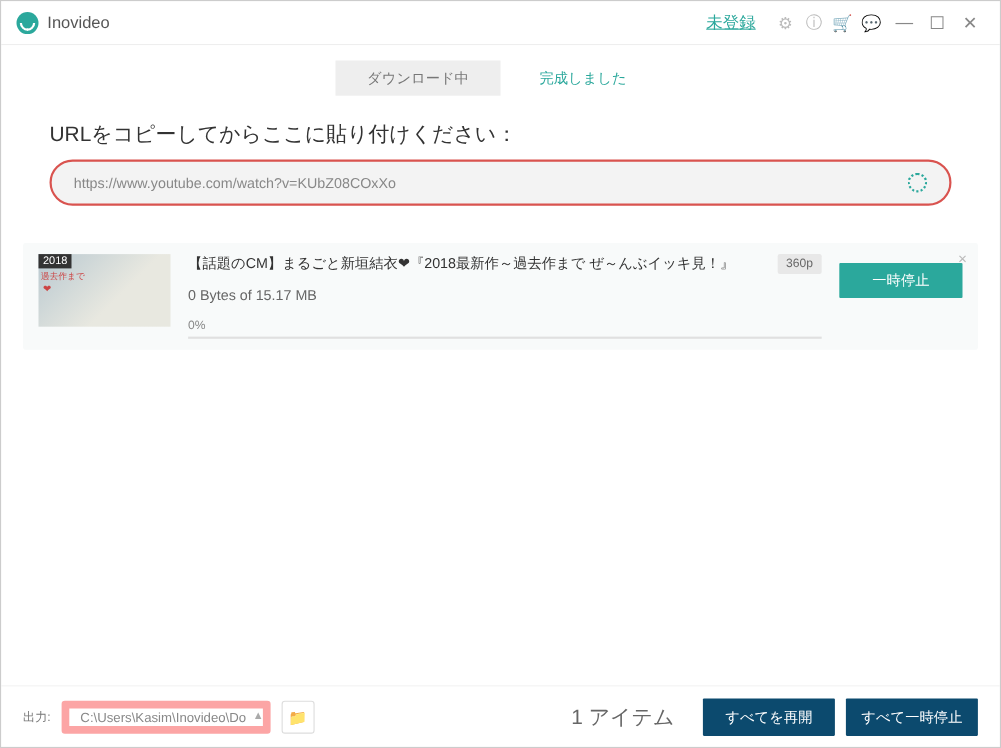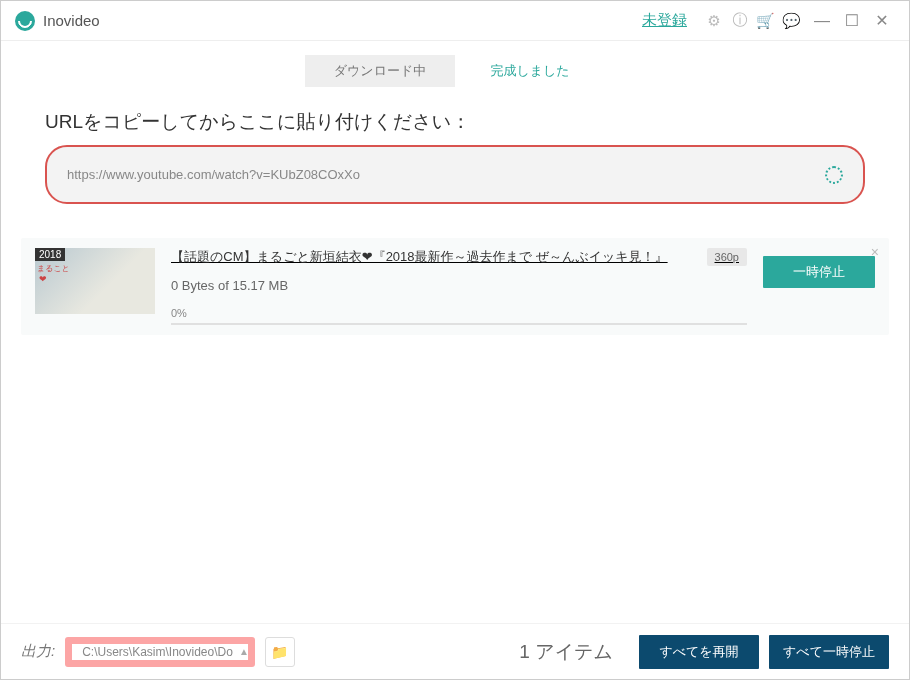--- a/index.html
+++ b/index.html
@@ -19,46 +19,46 @@
 
 .tabs { display: flex; justify-content: center; padding: 14px 4px; }
 .tab { width: 150px; height: 32px; display: flex; align-items: center; justify-content: center; font-size: 13px; cursor: pointer; }
 .tab-active { background: #eeeeee; color: #777; }
 .tab-done { color: #2ba89c; }
 
 
 .url-section { padding: 8px 44px 16px; }
 .url-label { font-size: 19px; color: #333; margin-bottom: 10px; }
 .url-row { display: flex; gap: 14px; align-items: center; }
-.url-box { flex: 1; height: 59px; border: 2px solid #d9534f; border-radius: 22px; background: #f3f3f3; display: flex; align-items: center; padding: 0 20px; position: relative; }
+.url-box { flex: 1; height: 42px; border: 2px solid #d9534f; border-radius: 22px; background: #f3f3f3; display: flex; align-items: center; padding: 0 20px; position: relative; }
 .url-input { flex: 1; border: none; background: transparent; font-size: 13px; color: #888; outline: none; }
 .spinner { width: 18px; height: 18px; border: 2px dotted #2ba89c; border-radius: 50%; }
 .cancel-btn { background: #2ba89c; color: #fff; border: none; width: 120px; height: 38px; font-size: 14px; border-radius: 1px; cursor: pointer; }
 
 
 .item { margin: 18px 20px 0; background: #f8fafa; border-radius: 2px; display: flex; padding: 10px 14px; gap: 16px; position: relative; }
 .thumb { width: 120px; height: 66px; background: linear-gradient(135deg, #b8c8d0 0%, #e8e8e0 60%); position: relative; display: flex; flex-direction: column; }
 .thumb-year { background: #333; color: #fff; font-size: 10px; padding: 1px 4px; align-self: flex-start; }
 .thumb-sub { font-size: 8px; color: #c44; margin-top: 2px; margin-left: 2px; }
 .thumb-heart { font-size: 9px; color: #c44; margin-left: 4px; }
 .item-main { flex: 1; }
-.item-title-row { display: flex; align-items: flex-end; gap: 20px; text-decoration: underline; }
+.item-title-row { display: flex; align-items: flex-end; gap: 20px; }
 .item-title { font-size: 13px; color: #333; flex: 1; }
 .quality { background: #e8e8e8; color: #666; font-size: 11px; padding: 3px 8px; border-radius: 2px; }
 .progress-row { display: flex; align-items: flex-start; gap: 14px; margin-top: 12px; flex-direction: column; }
 .progress-text { font-size: 13px; color: #666; flex: 1; }
 .percent { font-size: 11px; color: #888; }
 .progress-bar { height: 2px; background: #e0e0e0; margin-top: 4px; }
 .item-right { display: flex; align-items: flex-start; padding-top: 8px; }
 .pause-btn { background: #2ba89c; color: #fff; border: none; width: 112px; height: 32px; font-size: 13px; border-radius: 1px; cursor: pointer; }
 .close-item { position: absolute; top: 6px; right: 10px; color: #bbb; font-size: 14px; cursor: pointer; }
 
 
 .footer { position: absolute; bottom: 0; left: 0; right: 0; height: 56px; display: flex; align-items: center; padding: 0 20px; gap: 10px; border-top: 1px solid #f2f2f2; }
-.out-label { font-size: 15px; color: #777; font-style: italic; }
+.out-label { font-size: 11px; color: #777; }
 .out-path { height: 30px; border: 7px solid #fca5a5; border-radius: 3px; padding: 0 10px; font-size: 12px; color: #888; display: flex; align-items: center; width: 190px; gap: 6px; cursor: pointer; }
 .chev-up { color: #aaa; font-size: 10px; margin-left: auto; }
 .folder-btn { width: 30px; height: 30px; border: 1px solid #ddd; border-radius: 3px; display: flex; align-items: center; justify-content: center; color: #999; cursor: pointer; font-size: 14px; }
 .footer-spacer { flex: 1; }
 .item-count { font-size: 19px; color: #666; margin-right: 16px; }
 .footer-btn { background: #0c4a6e; color: #fff; border: none; width: 120px; height: 34px; font-size: 13px; border-radius: 1px; cursor: pointer; }
 </style>
 </head>
 <body>
 
@@ -90,21 +90,21 @@
       <input class="url-input" value="https://www.youtube.com/watch?v=KUbZ08COxXo" style="">
       <div class="spinner"></div>
     </div>
   </div>
 </div>
 
 <div class="item">
   <div class="close-item">×</div>
   <div class="thumb">
     <span class="thumb-year">2018</span>
-    <span class="thumb-sub">まること</span>
+    <span class="thumb-sub">過去作まで</span>
     <span class="thumb-heart">❤</span>
   </div>
   <div class="item-main">
     <div class="item-title-row">
       <div class="item-title">【話題のCM】まるごと新垣結衣❤『2018最新作～過去作まで ぜ～んぶイッキ見！』</div>
       <div class="quality">360p</div>
     </div>
     <div class="progress-row">
       <div class="progress-text">0 Bytes of 15.17 MB</div>
       <div class="percent">0%</div>

